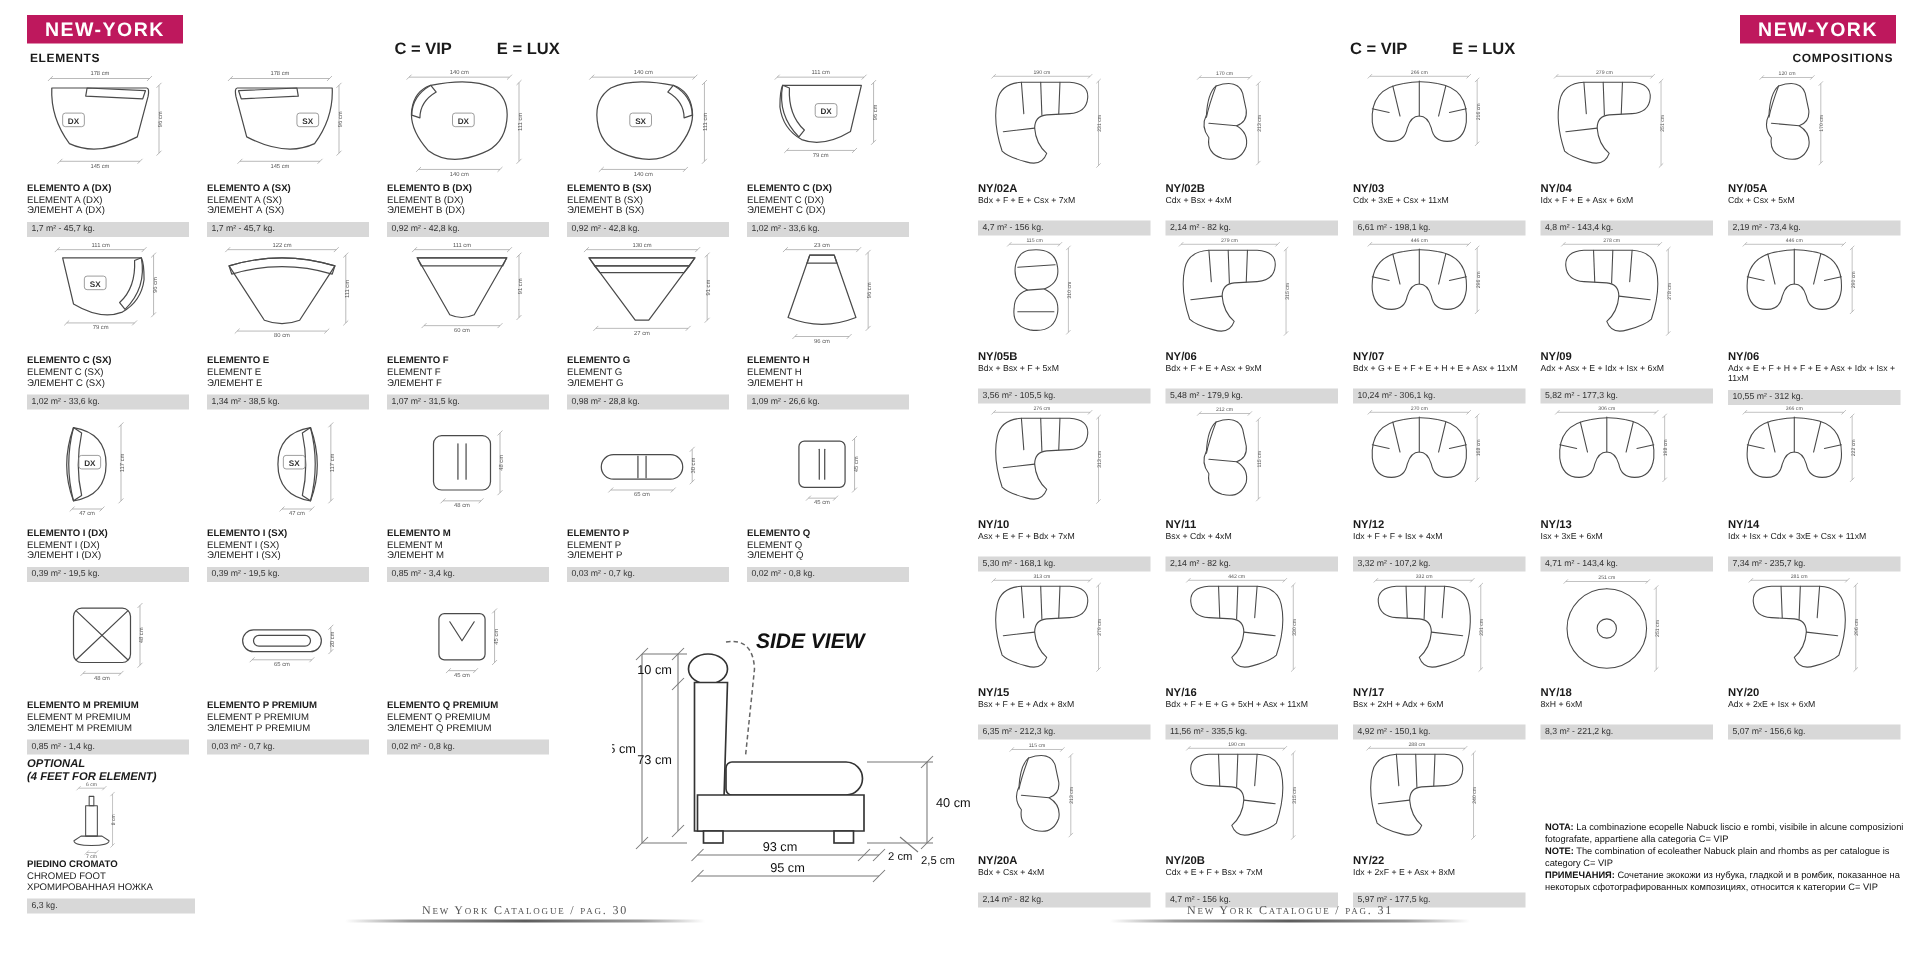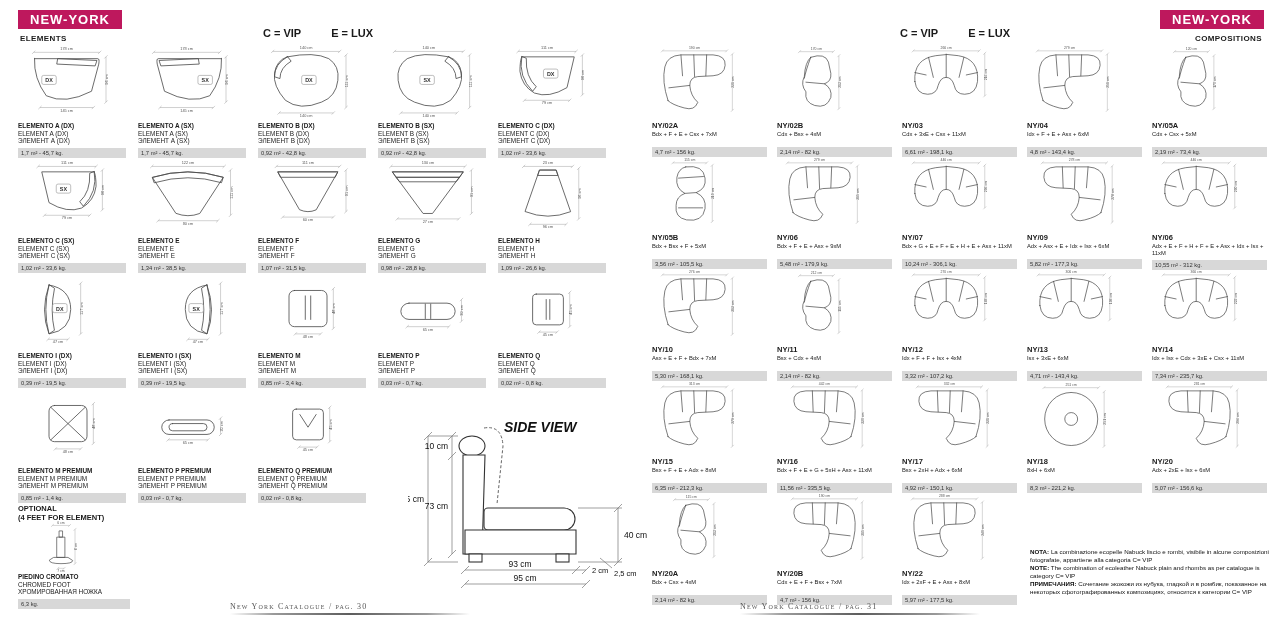--- a/index.html
+++ b/index.html
@@ -20,34 +20,34 @@
   .cgrid{position:absolute;left:652px;top:46px;width:625px;display:grid;
          grid-template-columns:repeat(5,125px);grid-auto-rows:112px}
   .cell,.ccell{width:120px;box-sizing:border-box;padding-right:12px;position:relative}
   .ccell{width:125px;padding-right:10px}
   .fig svg{display:block}
   .nm{font-size:6.4px;line-height:7.5px;white-space:nowrap}
   .it{font-weight:bold}
   .bar{background:#d8d8d8;font-size:5.8px;color:#333;padding:2px 3px;margin-top:3px;white-space:nowrap;overflow:hidden}
   .code{font-size:7.5px;font-weight:bold;margin-top:1px}
   .formula{font-size:5.8px;line-height:6.8px;min-height:13px;margin-top:1px}
-  .optional{position:absolute;left:18px;top:504px;font-weight:bold;
+  .optional{position:absolute;left:18px;top:504px;font-style:italic;font-weight:bold;
             font-size:7.5px;line-height:9px}
   #foot-cell{position:absolute;left:18px;top:520px;width:112px}
   .sideview{position:absolute;left:408px;top:412px;width:260px;height:182px}
   .svt{font-size:14px;font-weight:bold;font-style:italic;fill:#111}
   .svd{font-size:8.5px;fill:#111}
   .svd-small{font-size:7.5px;fill:#111}
   .dml{stroke:#999;stroke-width:.5}
   .dmt{font-size:4.3px;fill:#555}
   .outline{stroke:#333;stroke-width:1.1;fill:#fff}
   .note{position:absolute;left:1030px;top:548px;width:247px;font-size:6.2px;line-height:7.6px;color:#111}
   .note b{font-weight:bold}
   .note div{margin:0 0 1px 0}
-  .footer{position:absolute;top:602px;width:240px;text-align:left;
+  .footer{position:absolute;top:602px;width:240px;text-align:center;
           font-family:"Liberation Serif",serif;font-variant:small-caps;
           letter-spacing:1.2px;font-size:8px;color:#555}
   .footer-left{left:230px}
   .footer-right{left:740px}
   .footline{height:2px;margin-top:2px;
     background:linear-gradient(90deg,rgba(0,0,0,0) 0%,#9a9a9a 18%,#5d5d5d 50%,#9a9a9a 82%,rgba(0,0,0,0) 100%);}
 </style>
 </head>
 <body>
 

